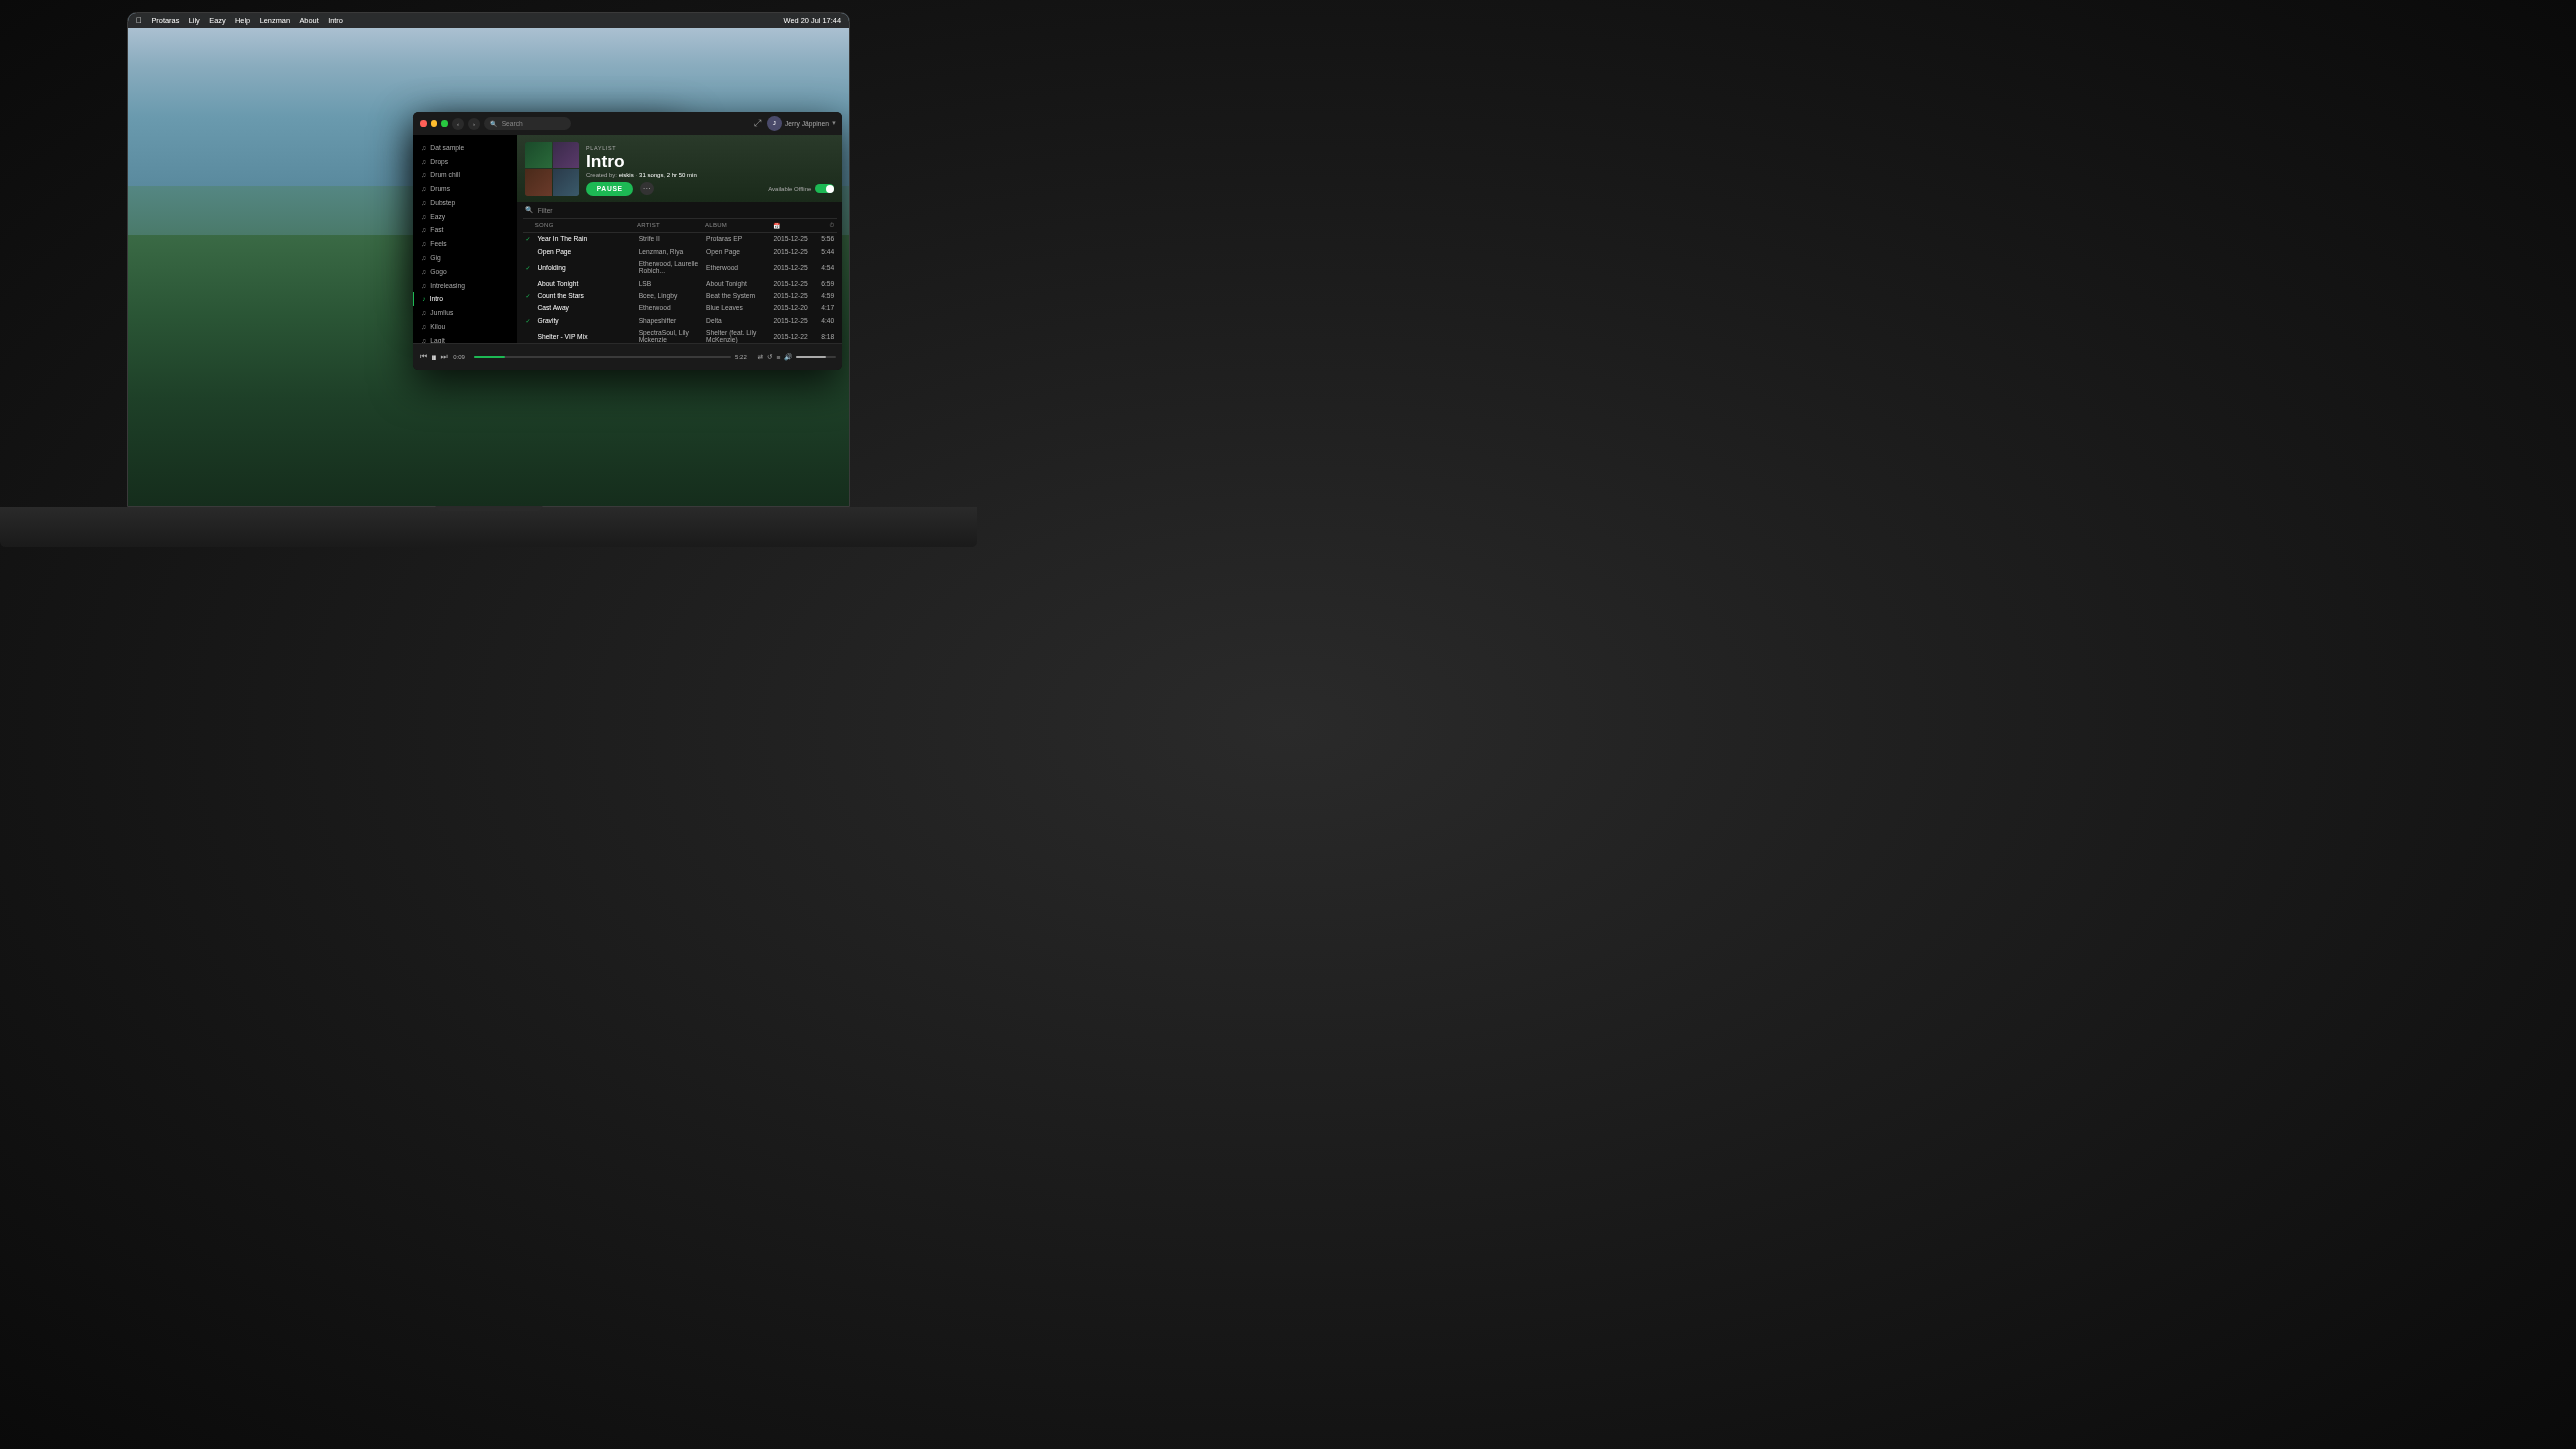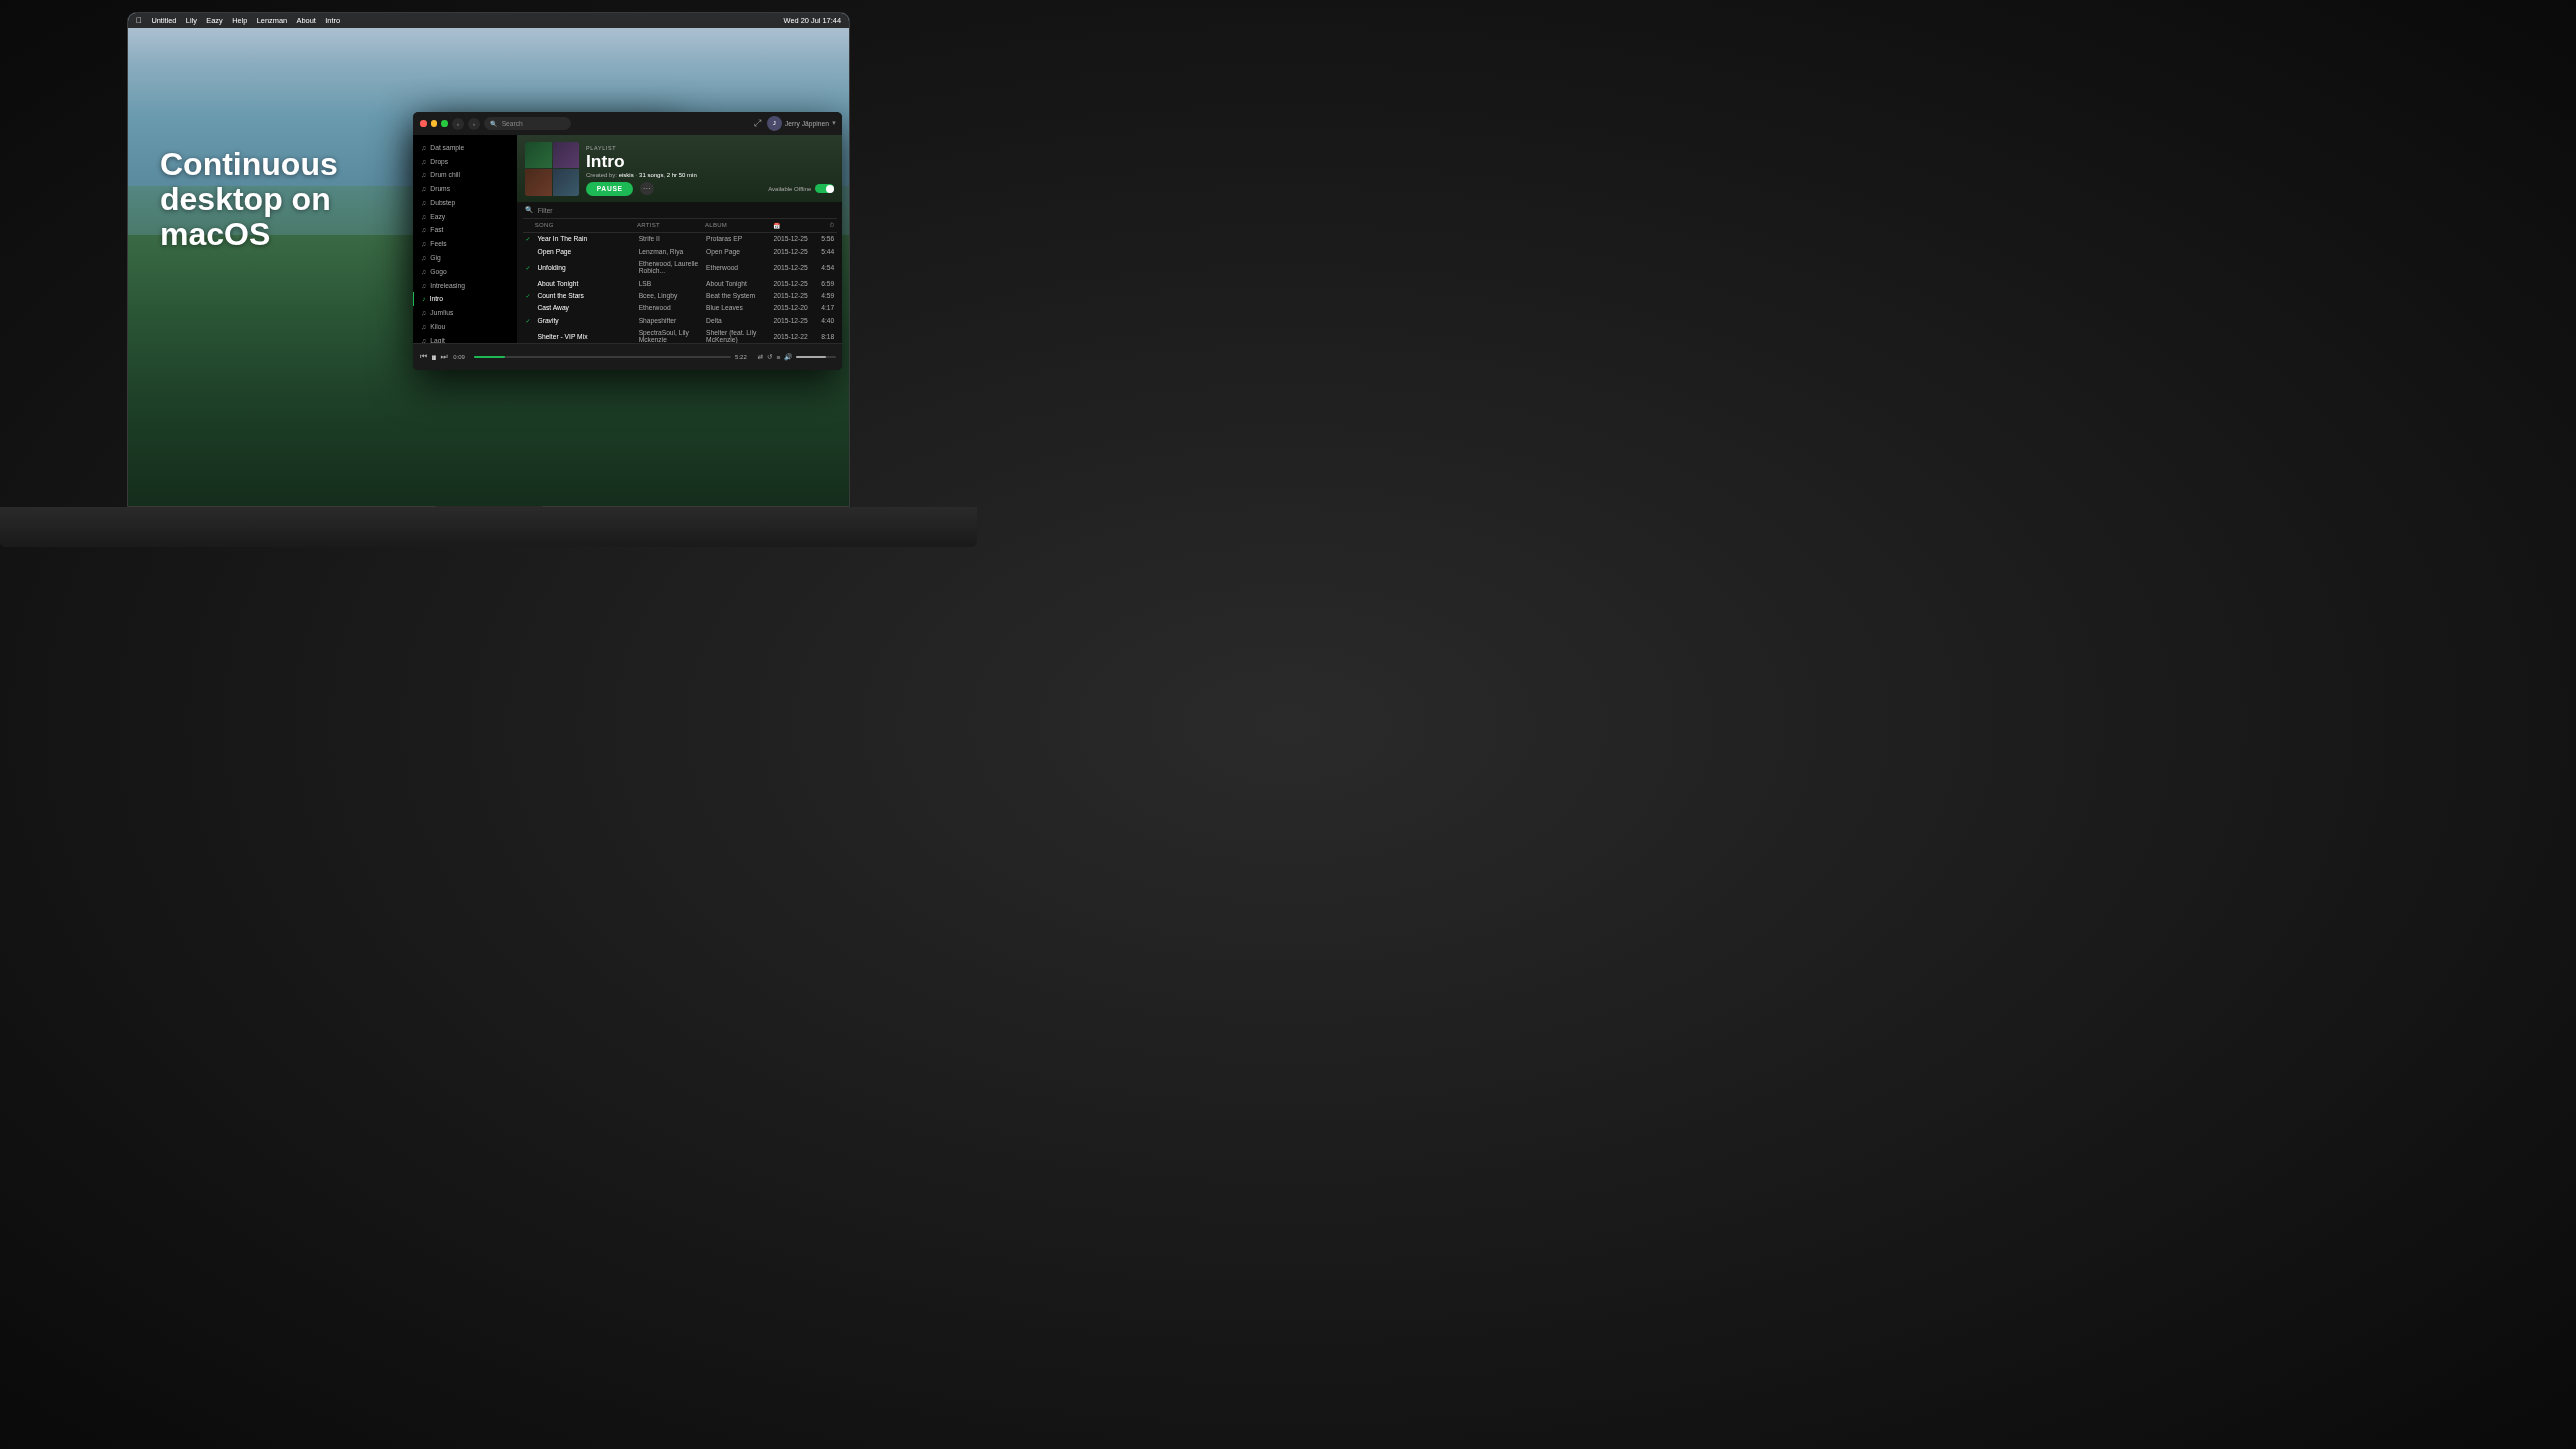--- a/index.html
+++ b/index.html
@@ -744,36 +744,31 @@
 
 <div class="laptop-shell">
 
   <div class="screen-bezel">
 
     <div class="desktop">
 
       <div class="menubar">
         <div class="menubar-left">
           <span class="menubar-apple"></span>
-          <span class="menubar-item">Untitled</span>
+          <span class="menubar-item">Protaras</span>
           <span class="menubar-item">Lily</span>
           <span class="menubar-item">Eazy</span>
           <span class="menubar-item">Help</span>
           <span class="menubar-item">Lenzman</span>
           <span class="menubar-item">About</span>
           <span class="menubar-item">Intro</span>
         </div>
         <div class="menubar-right">Wed 20 Jul 17:44</div>
       </div>
 
-      <div class="hero-text">
-        <div>Continuous</div>
-        <div>desktop on</div>
-        <div>macOS</div>
-      </div>
 
       <div class="affinity-window">
         <div class="affinity-titlebar">
           <div class="window-btn btn-close"></div>
           <div class="window-btn btn-min"></div>
           <div class="window-btn btn-max"></div>
           <span class="affinity-title-text">Affinity Photo — Untitled* [Modified] (22.8%)</span>
         </div>
         <div class="affinity-toolbar">
           <div class="affinity-tool-btn">↖</div>

